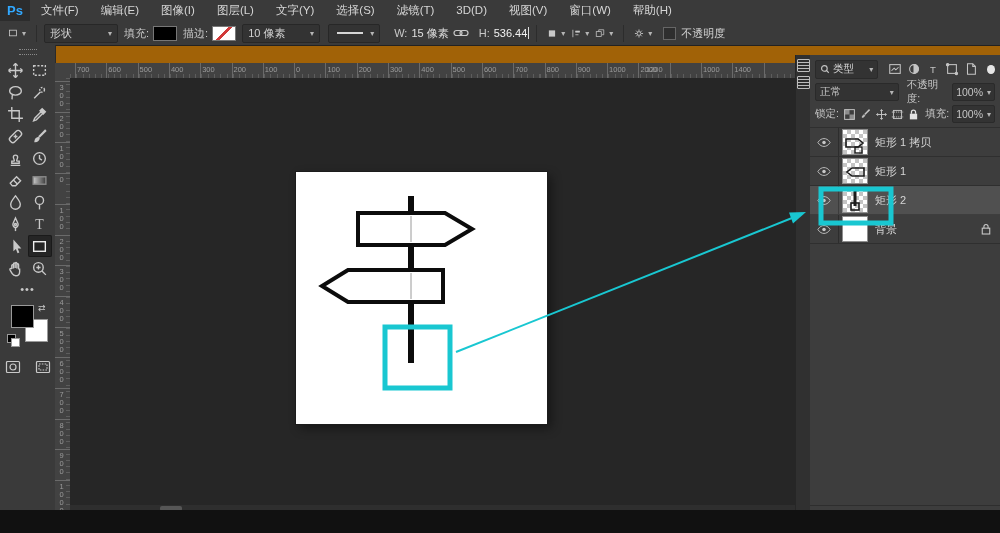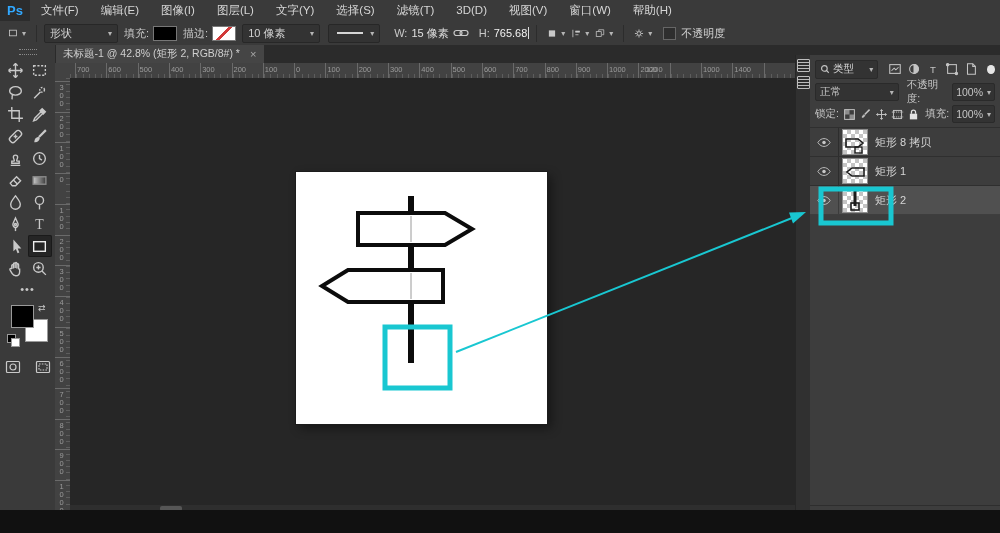--- a/index.html
+++ b/index.html
@@ -155,21 +155,21 @@
     </div>
     <span class="opt-label" style="margin-left:14px">W:</span>
     <span style="color:#e0e0e0">15 像素</span>
     <div class="opt-icon">
       <svg width="16" height="12" viewBox="0 0 16 12">
           <rect x="1" y="3.5" width="8" height="5" rx="2.5" stroke="#c9c9c9" fill="none" stroke-width="1.2"></rect>
           <rect x="7" y="3.5" width="8" height="5" rx="2.5" stroke="#c9c9c9" fill="none" stroke-width="1.2"></rect>
         </svg>
     </div>
     <span class="opt-label">H:</span>
-    <span style="color:#f2f2f2;border-right:1px solid #ddd;padding-right:1px">765.68</span>
+    <span style="color:#f2f2f2;border-right:1px solid #ddd;padding-right:1px">536.44</span>
     <div class="opt-sep"></div>
     <div class="opt-icon">
       <svg width="15" height="15" viewBox="0 0 16 16">
           <rect x="3" y="3" width="10" height="10" fill="#c9c9c9"></rect>
         </svg>
       <span class="chev">▾</span>
     </div>
     <div class="opt-icon">
       <svg width="15" height="15" viewBox="0 0 16 16" stroke="#c9c9c9" stroke-width="1.3" fill="none">
           <path d="M3 2v12M7 5h7M7 10h5"></path>
@@ -189,26 +189,20 @@
       <svg width="15" height="15" viewBox="0 0 16 16">
           <circle cx="8" cy="8" r="3" stroke="#c9c9c9" fill="none" stroke-width="1.4"></circle>
           <path d="M8 1.5v3M8 11.5v3M1.5 8h3M11.5 8h3M3.5 3.5l2 2M10.5 10.5l2 2M12.5 3.5l-2 2M5.5 10.5l-2 2" stroke="#c9c9c9" stroke-width="1.4"></path>
         </svg>
       <span class="chev">▾</span>
     </div>
     <div id="align-edges-box"></div>
     <span>不透明度</span>
   </div>
 
-  <div id="tab-strip" class="abs">
-    <div id="doc-tab">
-      <span>未标题-1 @ 42.8% (矩形 2, RGB/8#) *</span>
-      <span id="tab-close">×</span>
-    </div>
-  </div>
 
   <div id="toolbox" class="abs">
     <div id="toolbox-grip"></div>
     <div class="tool-grid">
       <div class="tool">
           <svg width="17" height="17" viewBox="0 0 16 16">
             <path d="M8 1.5V14.5M1.5 8H14.5"></path>
             <path d="M8 1.5l-2 2m2-2l2 2M8 14.5l-2-2m2 2l2-2M1.5 8l2-2m-2 2l2 2M14.5 8l-2-2m2 2l-2 2"></path>
           </svg>
         </div>
@@ -548,21 +542,21 @@
               <path d="M1 5C3 1.5 6 .5 8 .5S13 1.5 15 5C13 8.5 10 9.5 8 9.5S3 8.5 1 5z" fill="none" stroke="#c9c9c9"></path>
               <circle cx="8" cy="5" r="2" fill="#c9c9c9"></circle>
             </svg>
           </div>
         <div class="thumb checker">
             <svg width="24" height="24" viewBox="0 0 24 24">
               <path d="M3 9h12l5 4-5 4H3z" fill="none" stroke="#1a1a1a" stroke-width="1.6"></path>
               <rect x="12" y="17" width="7" height="6" fill="none" stroke="#1a1a1a" stroke-width="1.4"></rect>
             </svg>
           </div>
-        <span class="layer-name">矩形 8 拷贝</span>
+        <span class="layer-name">矩形 1 拷贝</span>
       </div>
       <div class="layer-row">
         <div class="eye-cell">
             <svg width="14" height="9" viewBox="0 0 16 10">
               <path d="M1 5C3 1.5 6 .5 8 .5S13 1.5 15 5C13 8.5 10 9.5 8 9.5S3 8.5 1 5z" fill="none" stroke="#c9c9c9"></path>
               <circle cx="8" cy="5" r="2" fill="#c9c9c9"></circle>
             </svg>
           </div>
         <div class="thumb checker">
             <svg width="24" height="24" viewBox="0 0 24 24">
@@ -578,20 +572,36 @@
               <circle cx="8" cy="5" r="2" fill="#c9c9c9"></circle>
             </svg>
           </div>
         <div class="thumb checker">
             <svg width="24" height="24" viewBox="0 0 24 24">
               <rect x="10.5" y="1" width="3" height="17" fill="#1a1a1a"></rect>
               <rect x="8" y="15" width="8" height="7" fill="none" stroke="#1a1a1a" stroke-width="1.6"></rect>
             </svg>
           </div>
         <span class="layer-name">矩形 2</span>
+      </div>
+      <div class="layer-row">
+        <div class="eye-cell">
+            <svg width="14" height="9" viewBox="0 0 16 10">
+              <path d="M1 5C3 1.5 6 .5 8 .5S13 1.5 15 5C13 8.5 10 9.5 8 9.5S3 8.5 1 5z" fill="none" stroke="#c9c9c9"></path>
+              <circle cx="8" cy="5" r="2" fill="#c9c9c9"></circle>
+            </svg>
+          </div>
+        <div class="thumb"></div>
+        <span class="layer-name">背景</span>
+        <span class="layer-lock">
+            <svg width="10" height="12" viewBox="0 0 12 14">
+              <rect x="1.5" y="6" width="9" height="7" fill="none" stroke="#c9c9c9" stroke-width="1.3"></rect>
+              <path d="M3.5 6V4a2.5 2.5 0 015 0v2" fill="none" stroke="#c9c9c9" stroke-width="1.3"></path>
+            </svg>
+          </span>
       </div>
     </div>
   </div>
 
   <div id="panel-bottom">
     <div class="mini-icon">
         <svg width="15" height="10" viewBox="0 0 16 10">
           <rect x="1" y="2.5" width="8" height="5" rx="2.5" stroke="#7a7a7a" fill="none" stroke-width="1.3"></rect>
           <rect x="7" y="2.5" width="8" height="5" rx="2.5" stroke="#7a7a7a" fill="none" stroke-width="1.3"></rect>
         </svg>

